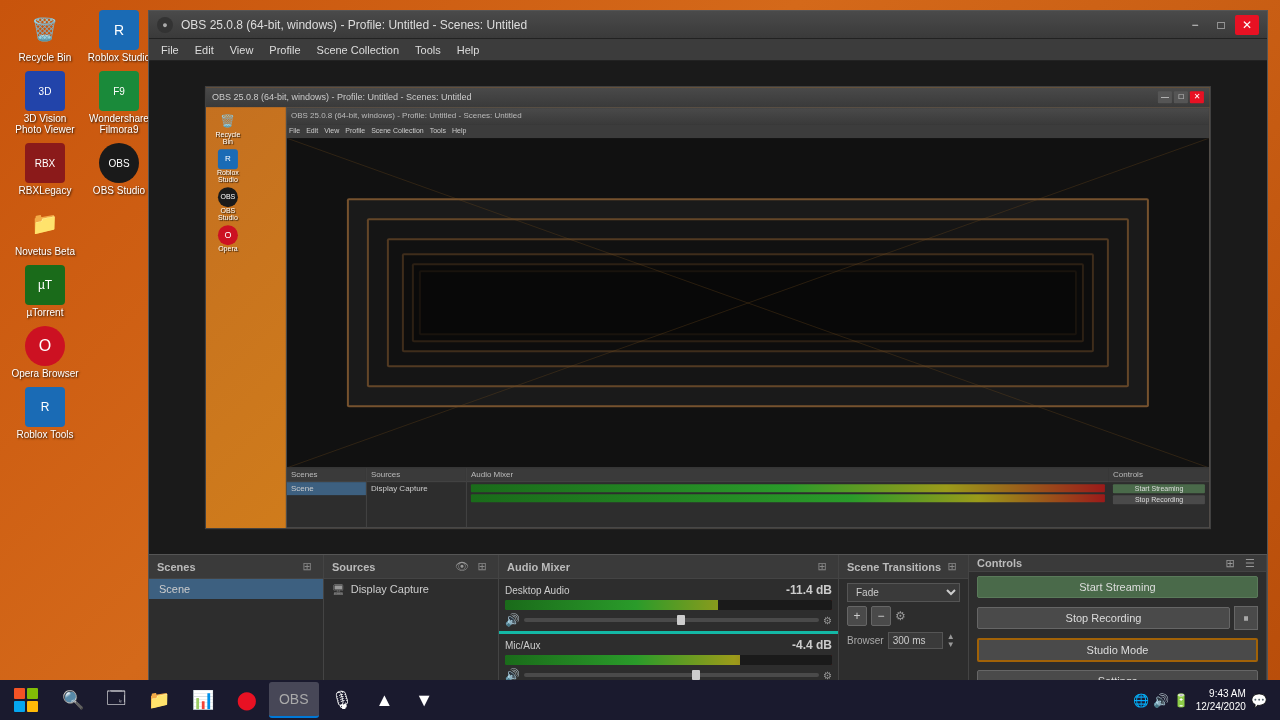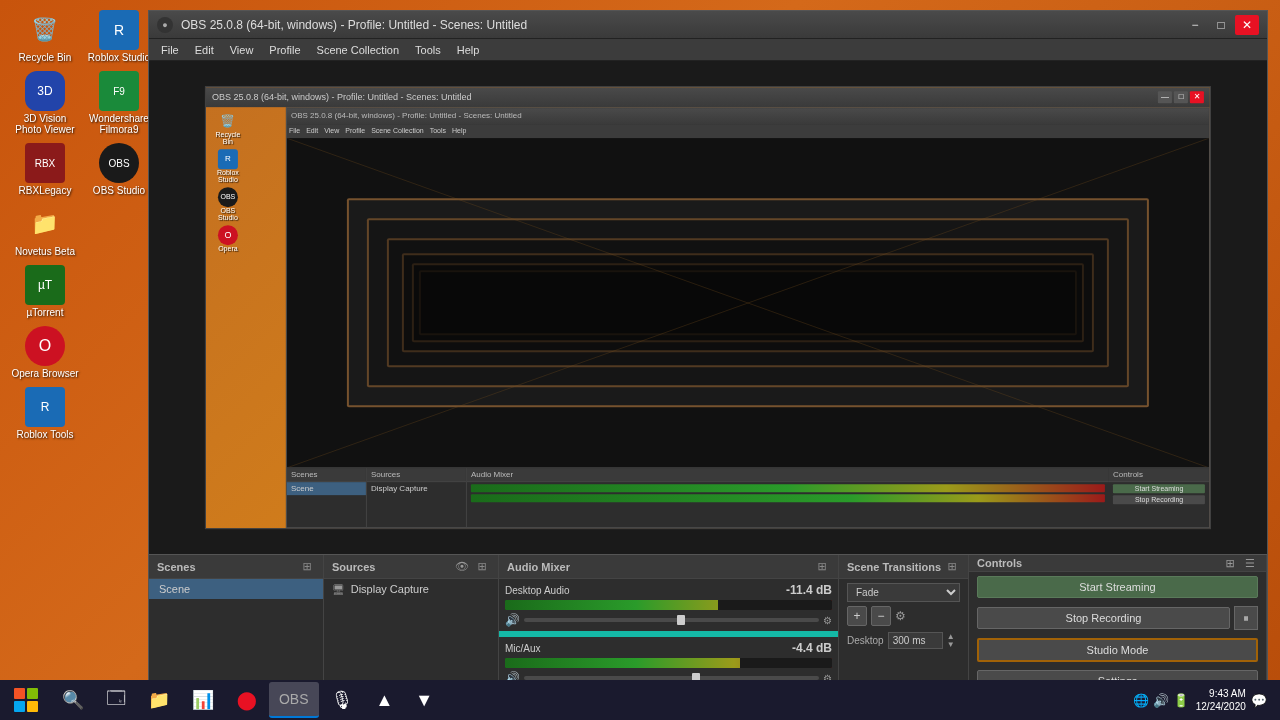--- a/index.html
+++ b/index.html
@@ -300,21 +300,21 @@
     }
     .source-icon { font-size: 10px; color: #999; }
 
     
     .audio-panel {
       width: 340px;
       flex: none;
     }
     .audio-channel {
       padding: 4px 6px;
-      border-bottom: 6px solid #14b8a6;
+      border-bottom: 3px solid #14b8a6;
     }
     .audio-channel-header {
       display: flex;
       align-items: center;
       justify-content: space-between;
       margin-bottom: 3px;
     }
     .audio-channel-name { color: #ccc; font-size: 10px; }
     .audio-channel-db { color: #ccc; font-size: 12px; font-weight: bold; }
     .audio-meter-container {
@@ -573,21 +573,21 @@
         <div class="icon-img">🗑️</div>
         <div class="icon-label">Recycle Bin</div>
       </div>
       <div class="desktop-icon">
         <div class="icon-img" style="background:#1a6bb5;border-radius:4px;color:white;font-size:14px;">R</div>
         <div class="icon-label">Roblox Studio</div>
       </div>
     </div>
     <div class="icons-row">
       <div class="desktop-icon">
-        <div class="icon-img" style="background:#2244aa;border-radius:12px;color:white;font-size:12px;">3D</div>
+        <div class="icon-img" style="background:#2244aa;border-radius:4px;color:white;font-size:10px;">3D</div>
         <div class="icon-label">3D Vision Photo Viewer</div>
       </div>
       <div class="desktop-icon">
         <div class="icon-img" style="background:#1a8a3a;border-radius:4px;color:white;font-size:10px;">F9</div>
         <div class="icon-label">Wondershare Filmora9</div>
       </div>
     </div>
     <div class="icons-row">
       <div class="desktop-icon">
         <div class="icon-img" style="background:#8b1a1a;border-radius:4px;color:white;font-size:10px;">RBX</div>
@@ -837,21 +837,21 @@
             <option>Cut</option>
             <option>Swipe</option>
           </select>
         </div>
         <div class="transition-btns">
           <div class="trans-btn">+</div>
           <div class="trans-btn">−</div>
           <span class="trans-gear">⚙</span>
         </div>
         <div class="duration-row">
-          <span class="duration-label">Desktop</span>
+          <span class="duration-label">Browser</span>
           <input class="duration-input" type="text" value="300 ms" style="">
           <div class="duration-arrows">
             <span class="duration-arrow">▲</span>
             <span class="duration-arrow">▼</span>
           </div>
         </div>
       </div>
 
       <div class="panel controls-panel">
         <div class="panel-header">

